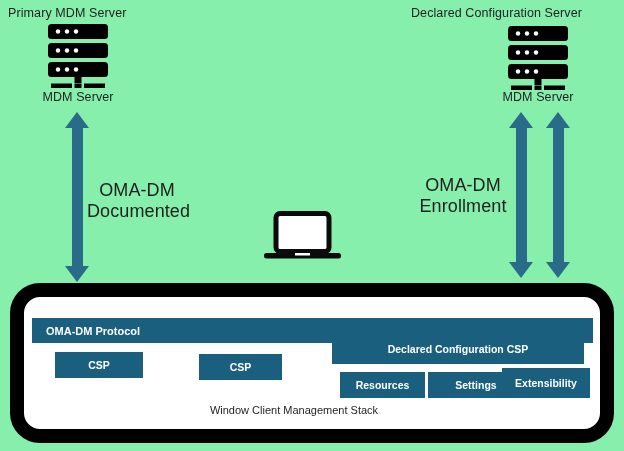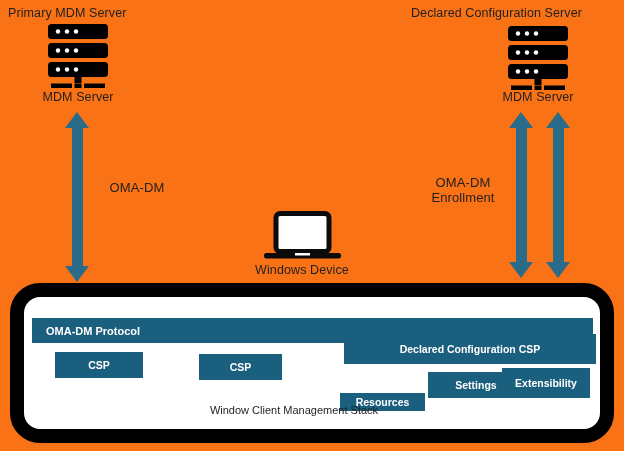--- a/index.html
+++ b/index.html
@@ -1,18 +1,18 @@
 <!DOCTYPE html>
 <html style="--teal: #1B5F7E; --arrow: #2A6B8A;"><head>
 <meta charset="utf-8">
 <style>
   :root { --teal:#1B5F7E; --arrow:#2A6B8A; --ink:#1f1f1f; }
   * { box-sizing:border-box; margin:0; padding:0; }
   body { background:#fff; font-family:"Liberation Sans", sans-serif; }
-  .canvas { position:relative; width:624px; height:451px; background:#f97316; overflow:hidden; color:var(--ink); }
+  .canvas { position:relative; width:624px; height:451px; background:#86efac; overflow:hidden; color:var(--ink); }
 
   .txt { position:absolute; font-size:12.5px; color:var(--ink); letter-spacing:.1px; }
   .center { text-align:center; }
 
   
   .server-icon { position:absolute; width:60px; height:64px; }
   
   .laptop-icon { position:absolute; width:77px; height:48px; }
 
   
@@ -28,21 +28,21 @@
   
   .stack-outline { position:absolute; left:10px; top:283px; width:604px; height:160px;
     background:#ffffff; border:14px solid #000; border-radius:30px; }
 
   .teal-box { position:absolute; background:var(--teal); color:#fff; display:flex;
     align-items:center; justify-content:center; font-size:10.5px; font-weight:600; }
   .protocol-bar { justify-content:flex-start; padding-left:14px; font-size:11px; font-weight:700;margin-top:15px; }
   .bold { font-weight:700; }
 
   .caption { position:absolute; font-size:11px; color:var(--ink); }
-  .arrow-label { line-height:1.18; font-size:13px; }
+  .arrow-label { line-height:1.18; font-size:18px; }
 </style>
 </head>
 <body>
 
 <div class="canvas">
 
   <div class="txt" style="left:8px; top:6px;">Primary MDM Server</div>
 
   <svg class="server-icon" style="left:48px; top:24px;" viewBox="0 0 60 64">
     <rect x="0" y="0" width="60" height="15" rx="3.5" fill="#000"></rect>
@@ -101,46 +101,46 @@
   </div>
 
   <div class="dbl-arrow" style="left:546px; top:112px; height:166px;">
     <div class="head-up"></div>
     <div class="shaft"></div>
     <div class="head-down"></div>
   </div>
 
   <div class="txt center arrow-label" style="left:87px; top:180px; width:100px;">
     <div>OMA-DM</div>
+    <div>Documented</div>
   </div>
 
   <div class="txt center arrow-label" style="left:413px; top:175px; width:100px;">
     <div>OMA-DM</div>
     <div>Enrollment</div>
   </div>
 
   <svg class="laptop-icon" style="left:264px; top:211px;" viewBox="0 0 77 48">
     <rect x="12" y="2.5" width="53" height="38" rx="4" fill="#fff" stroke="#0b0b0b" stroke-width="5"></rect>
     <rect x="0" y="42" width="77" height="5.5" rx="2.5" fill="#0b0b0b"></rect>
     <rect x="31" y="42" width="15" height="2.5" fill="#ffffff"></rect>
   </svg>
 
-  <div class="txt center" style="left:252px; top:263px; width:100px;">Windows Device</div>
 
   <div class="stack-outline"></div>
 
   <div class="teal-box protocol-bar" style="left:32px; top:303px; width:561px; height:25px;">OMA-DM Protocol</div>
 
   <div class="teal-box" style="left:55px; top:352px; width:88px; height:26px;">CSP</div>
 
   <div class="teal-box" style="left:199px; top:354px; width:83px; height:26px;">CSP</div>
 
-  <div class="teal-box bold" style="left:344px; top:334px; width:252px; height:30px;">Declared Configuration CSP</div>
+  <div class="teal-box bold" style="left:332px; top:334px; width:252px; height:30px;">Declared Configuration CSP</div>
 
-  <div class="teal-box" style="left:340px; top:372px; width:85px; height:18px;margin-top:21px;">Resources</div>
+  <div class="teal-box" style="left:340px; top:372px; width:85px; height:26px;">Resources</div>
 
   <div class="teal-box" style="left:428px; top:372px; width:96px; height:26px;">Settings</div>
 
   <div class="teal-box bold" style="left:502px; top:368px; width:88px; height:30px;">Extensibility</div>
 
   <div class="caption center" style="left:144px; top:404px; width:300px;">Window Client Management Stack</div>
 
 </div>
 
 </body></html>

